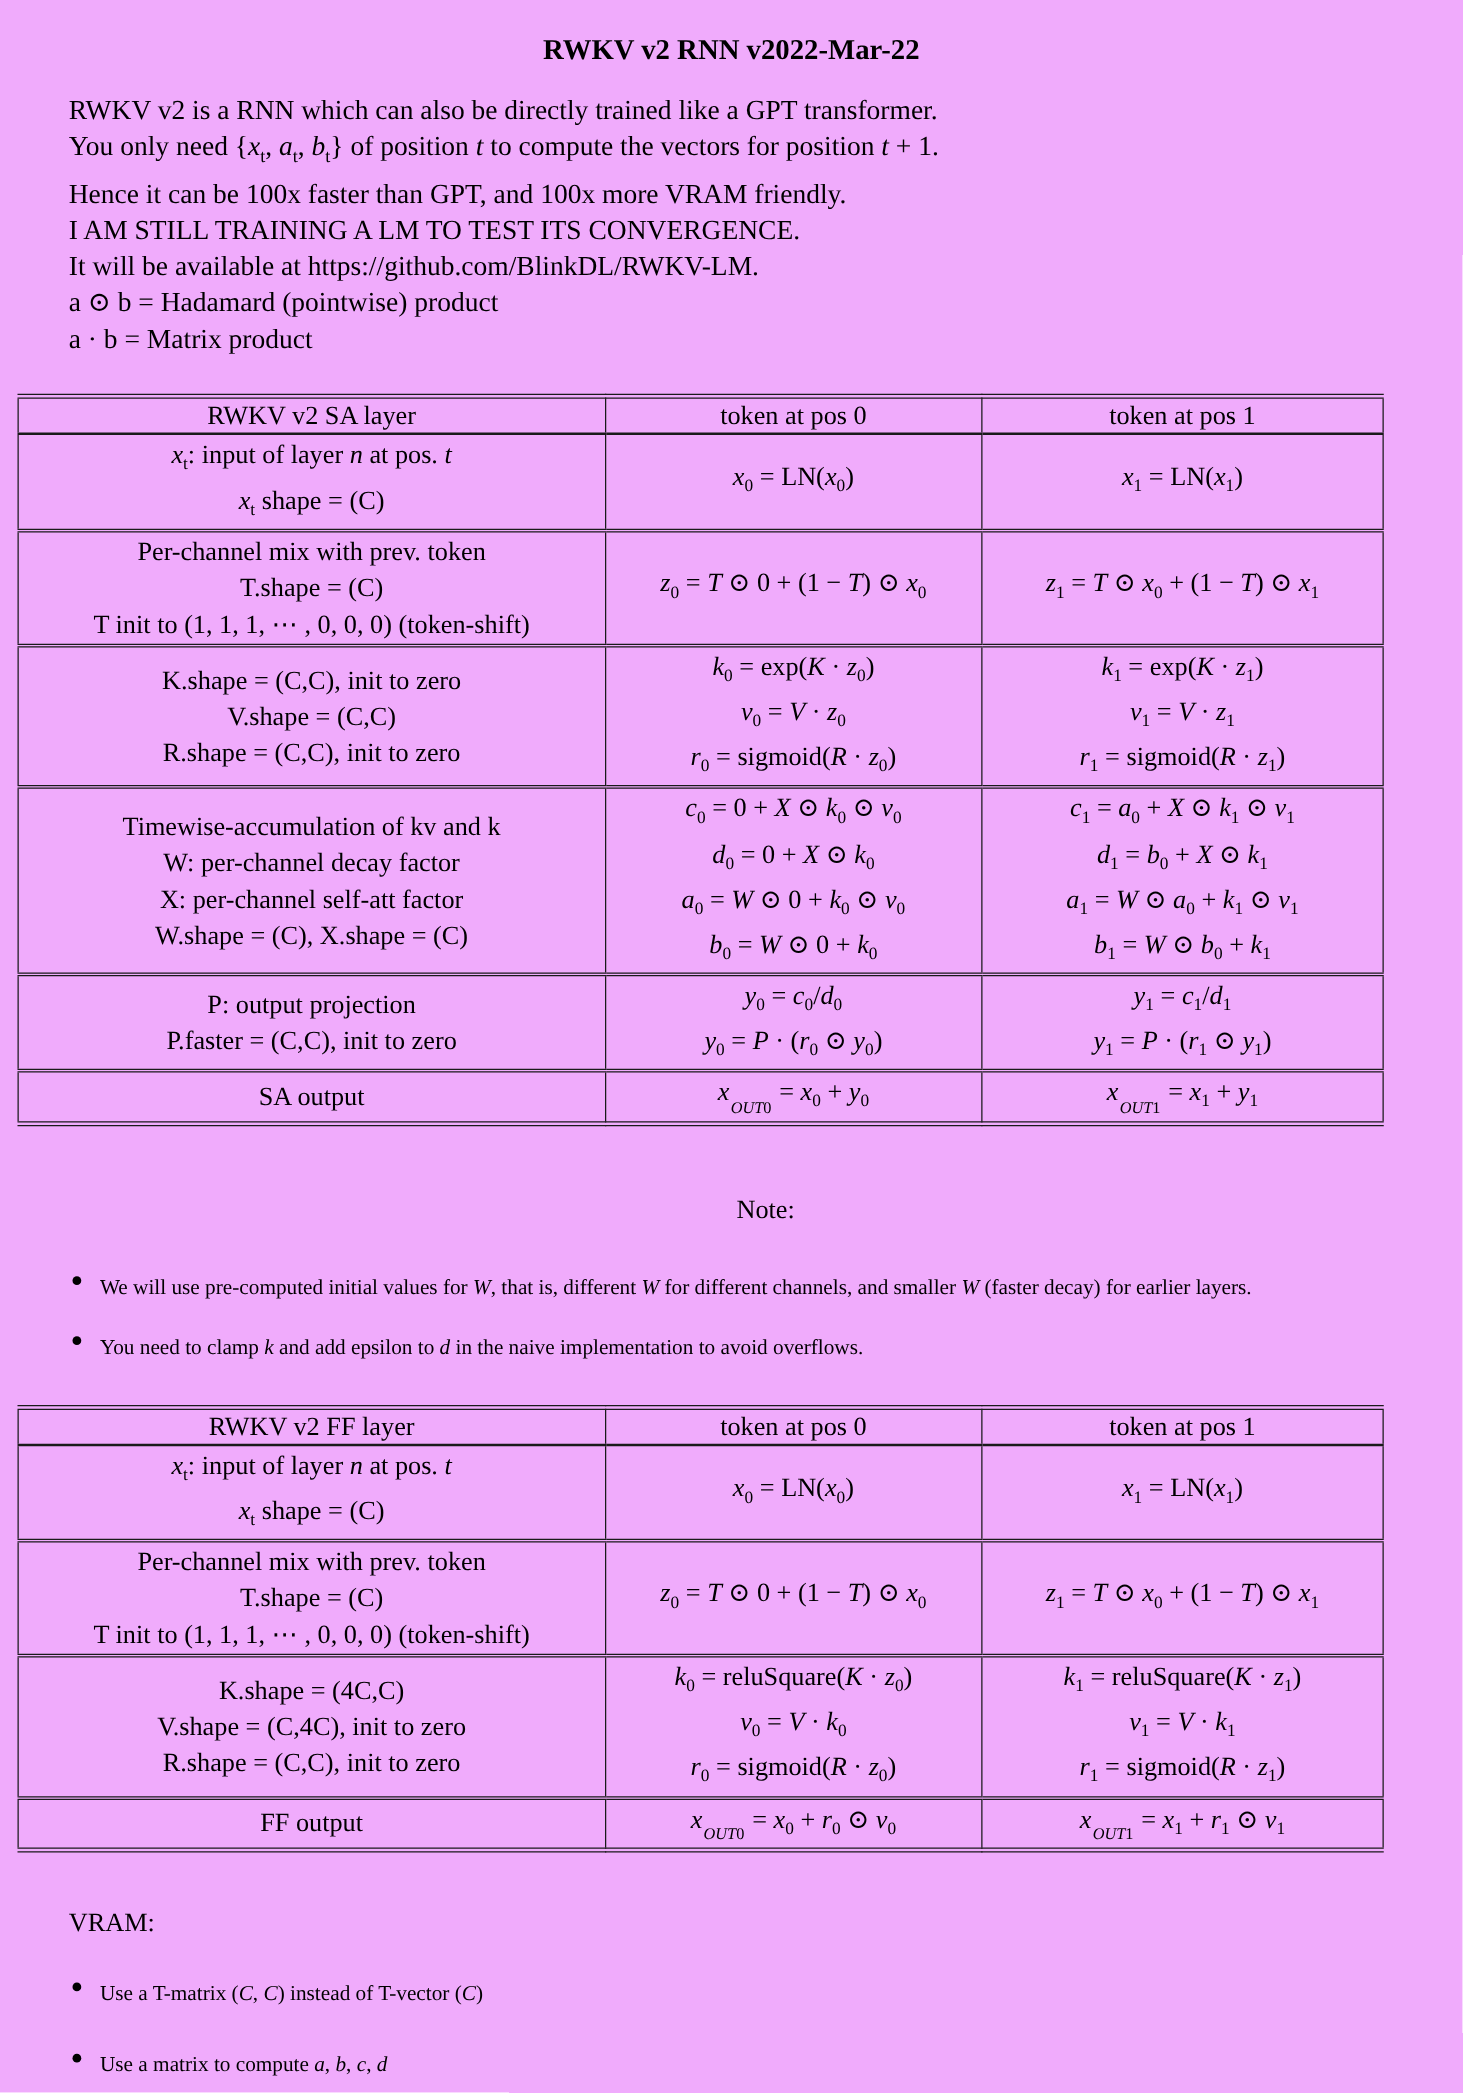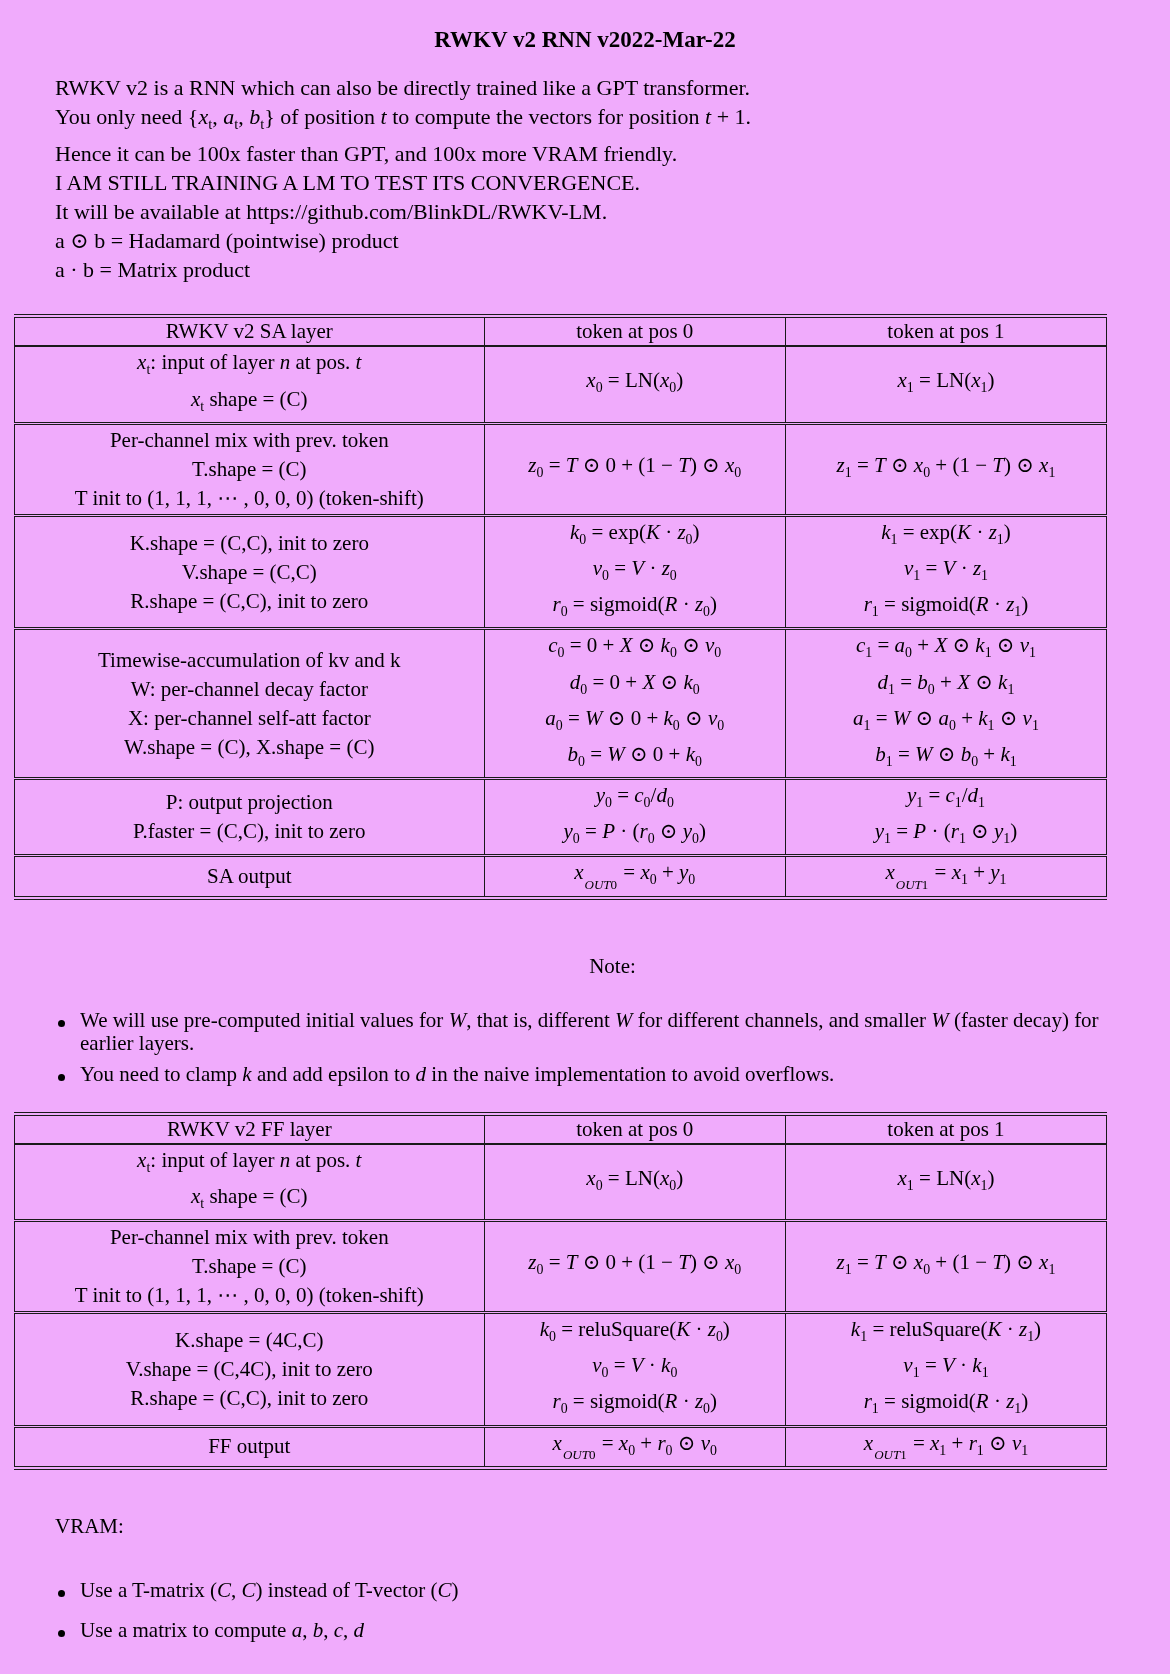--- a/index.html
+++ b/index.html
@@ -69,27 +69,27 @@
     margin-left:55px;
     font-size:21px;
     line-height:29px;
   }
   .note-heading{margin-top:52px;text-align:center;}
   .todo-heading{margin-top:42px;}
   .bullet-item{
     position:relative;
     margin-left:80px;
     max-width:1020px;
-    font-size:21px;
-    line-height:23px;
+    font-size:17px;
+    line-height:40px;
   }
   .note-b1{margin-top:28px;}
   .note-b2{margin-top:8px;}
   .todo-b{margin-top:17px;}
-  .todo-b.first{margin-top:38px;}
+  .todo-b.first{margin-top:22px;}
   .dot{
     position:absolute;
     left:-22px;
     top:11px;
     width:7px;
     height:7px;
     border-radius:50%;
     background:#000000;
   }
 </style>

